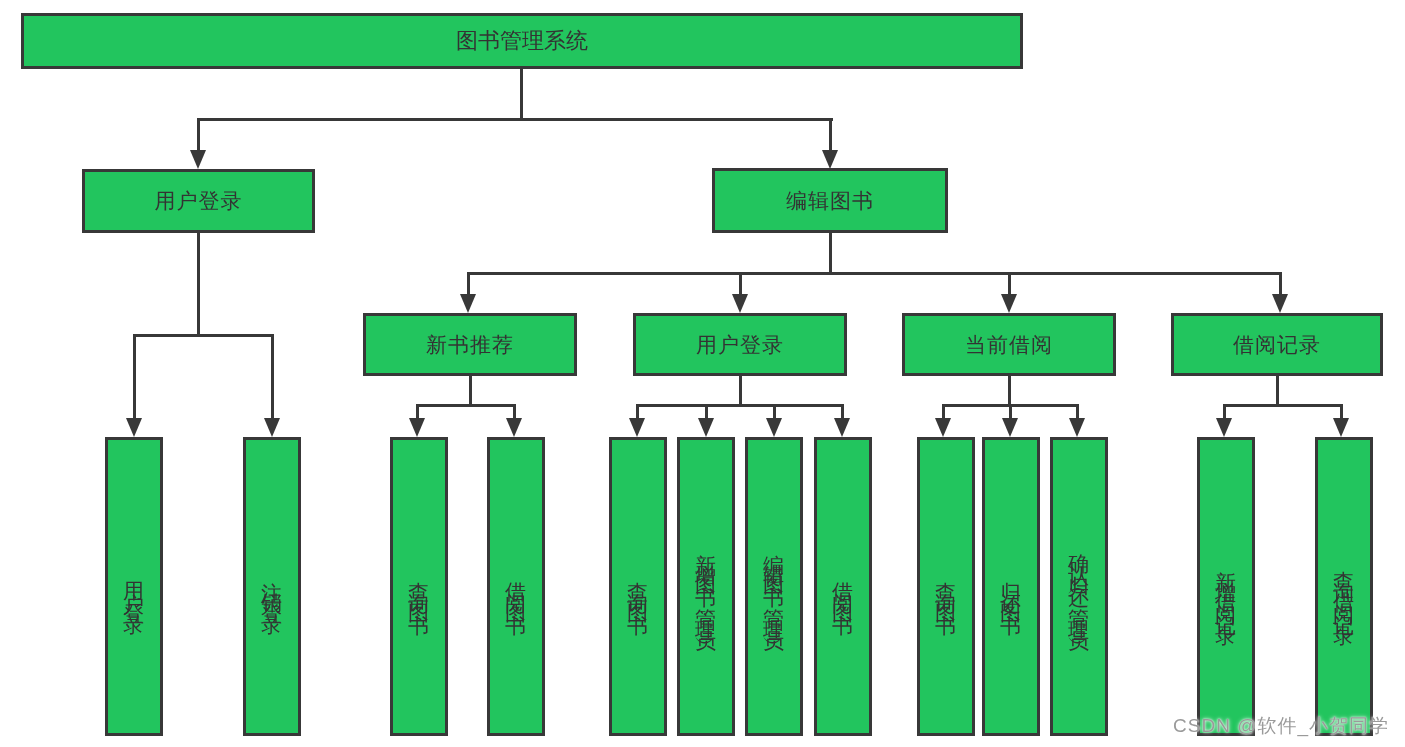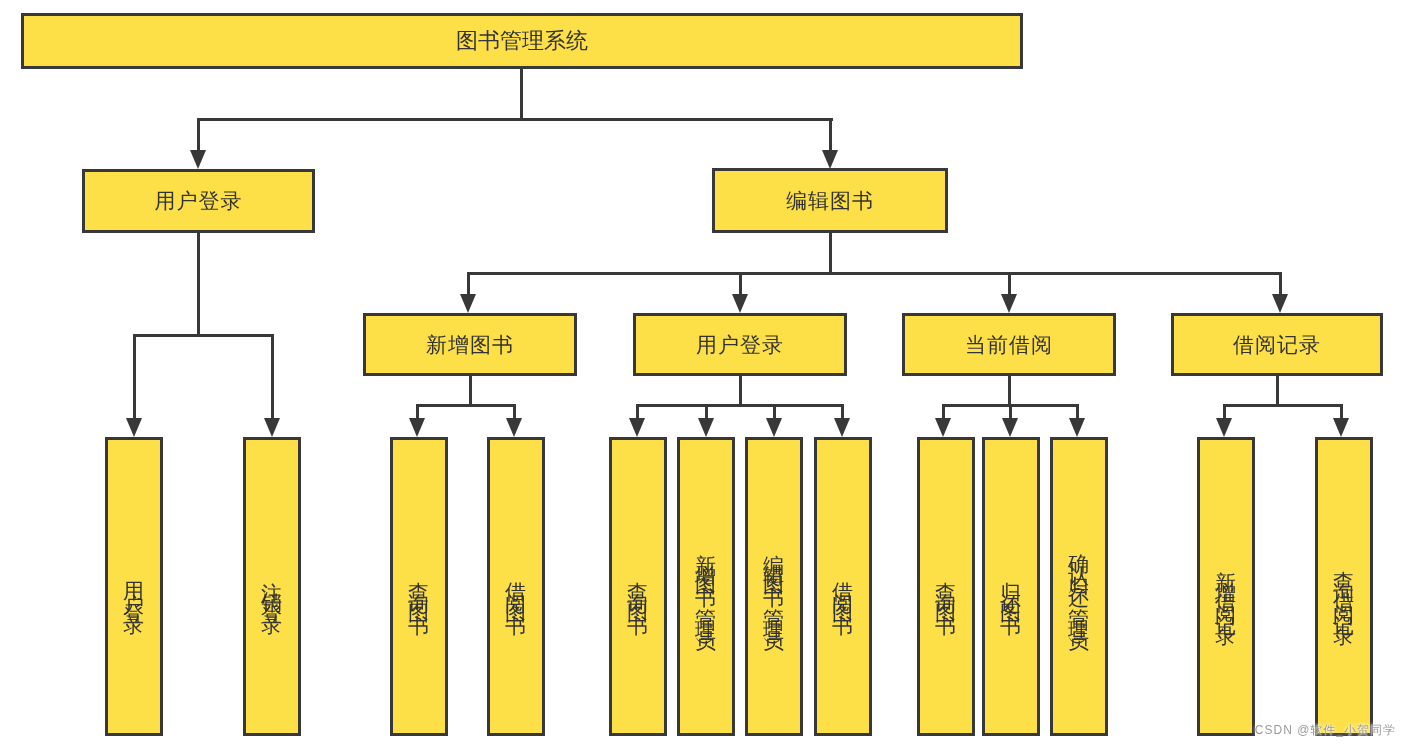--- a/index.html
+++ b/index.html
@@ -1,39 +1,39 @@
 <!DOCTYPE html>
 <html><head>
 <meta charset="utf-8">
 <style>
   html,body{margin:0;padding:0;background:#fff;}
   #stage{
     position:relative;width:1405px;height:747px;background:#ffffff;
     font-family:"Liberation Sans","DejaVu Sans",sans-serif;color:#333333;overflow:hidden;
   }
   .box{
-    position:absolute;box-sizing:border-box;border:3px solid #383838;background:#fde047;
+    position:absolute;box-sizing:border-box;border:3px solid #383838;background:#22c55e;
     display:flex;align-items:center;justify-content:center;text-align:center;
   }
   .hlabel{font-size:21px;letter-spacing:1px;}
   .root-label{font-size:22px;}
   .vtext{
     writing-mode:vertical-rl;text-orientation:mixed;
     font-size:21px;letter-spacing:11px;line-height:1;
     display:block;
   }
   .vline{position:absolute;width:3px;background:#383838;}
   .hline{position:absolute;height:3px;background:#383838;}
   .arrow{
     position:absolute;width:0;height:0;
     border-left:8px solid transparent;border-right:8px solid transparent;
     border-top:19px solid #383838;
   }
   .watermark{
-    position:absolute;right:9px;bottom:8px;font-size:12px;color:#9a9a9a;
+    position:absolute;right:16px;bottom:8px;font-size:19px;color:#9a9a9a;
     text-shadow:0 0 2px #ffffff,0 0 4px #ffffff;letter-spacing:1px;white-space:nowrap;margin-top:38px;
   }
 </style>
 </head>
 <body>
 
 <div id="stage">
 
   <div class="box" style="left:21px;top:13px;width:1002px;height:56px;">
     <span class="root-label">图书管理系统</span>
@@ -65,21 +65,21 @@
   <div class="vline" style="left:467px;top:272px;height:24px;"></div>
   <div class="arrow" style="left:460px;top:294px;"></div>
   <div class="vline" style="left:739px;top:272px;height:24px;"></div>
   <div class="arrow" style="left:732px;top:294px;"></div>
   <div class="vline" style="left:1008px;top:272px;height:24px;"></div>
   <div class="arrow" style="left:1001px;top:294px;"></div>
   <div class="vline" style="left:1279px;top:272px;height:24px;"></div>
   <div class="arrow" style="left:1272px;top:294px;"></div>
 
   <div class="box" style="left:363px;top:313px;width:214px;height:63px;">
-    <span class="hlabel">新增图书</span>
+    <span class="hlabel">新书推荐</span>
   </div>
   <div class="box" style="left:633px;top:313px;width:214px;height:63px;">
     <span class="hlabel">用户登录</span>
   </div>
   <div class="box" style="left:1171px;top:313px;width:212px;height:63px;">
     <span class="hlabel">借阅记录</span>
   </div>
   <div class="box" style="left:902px;top:313px;width:214px;height:63px;">
     <span class="hlabel">当前借阅</span>
   </div>

